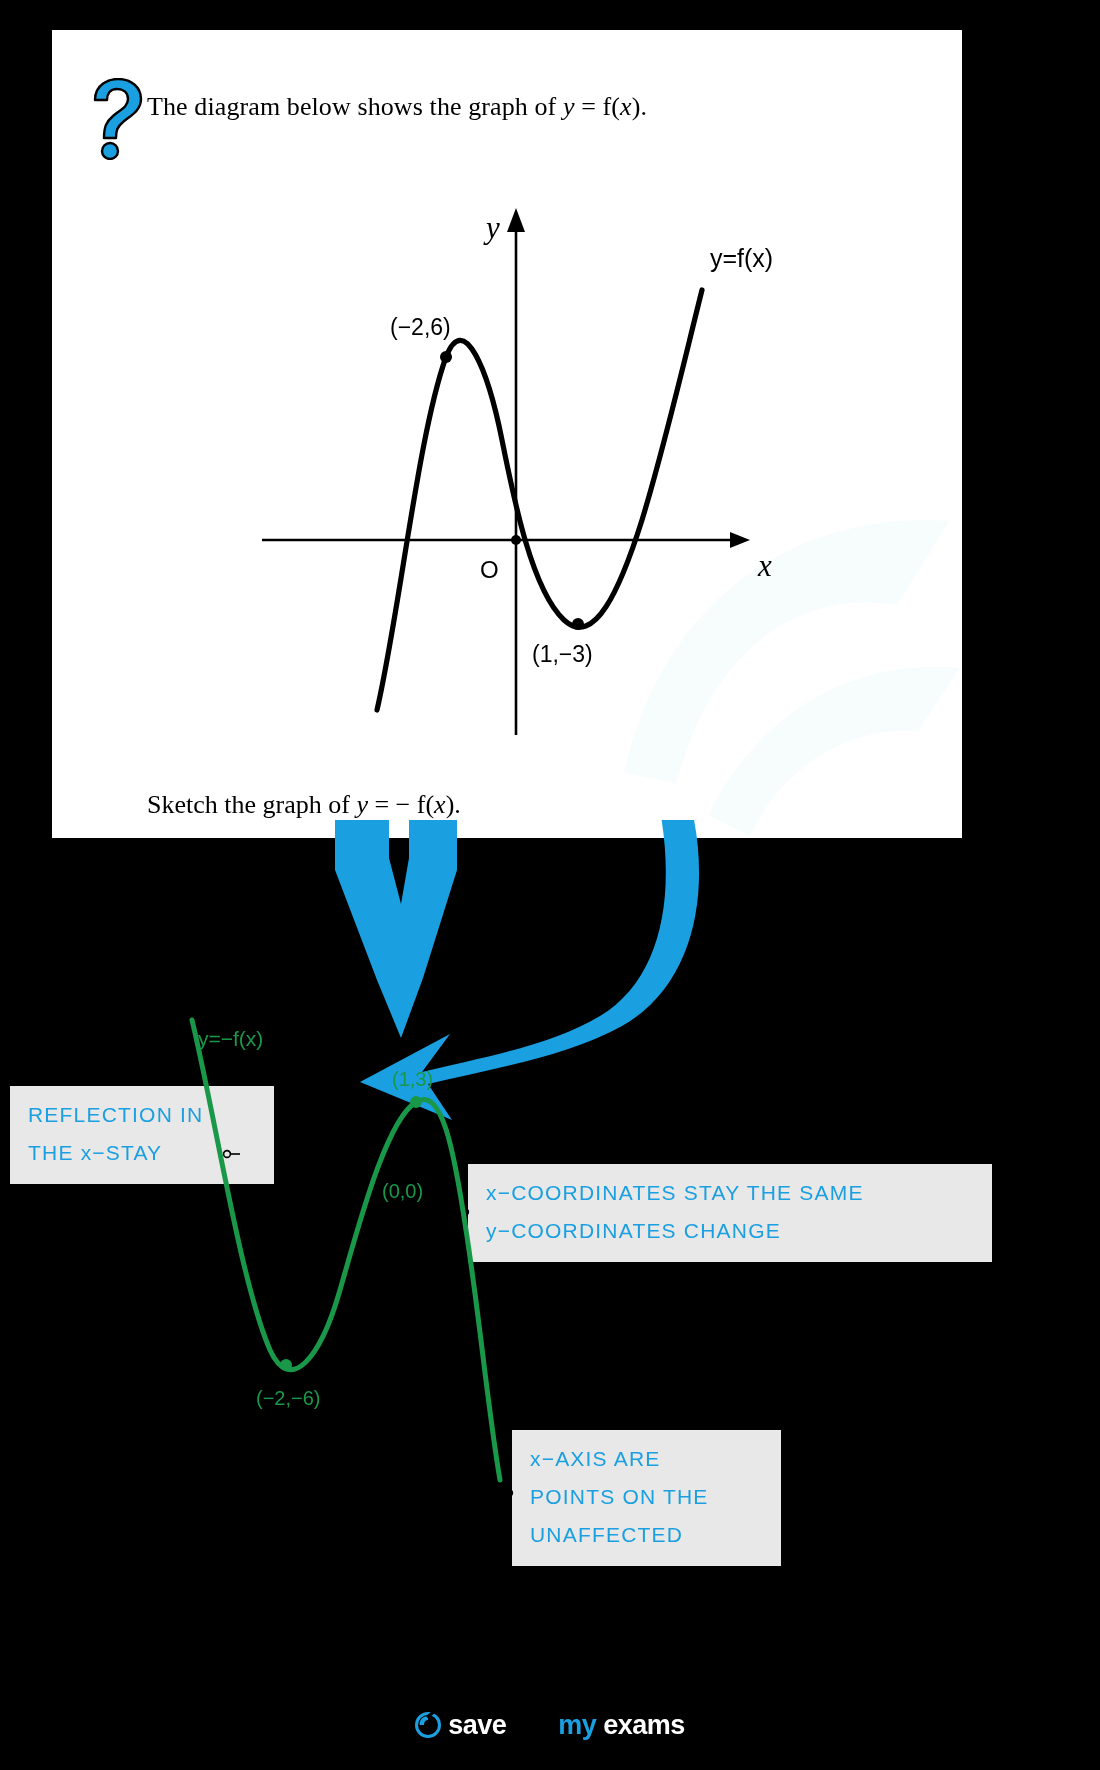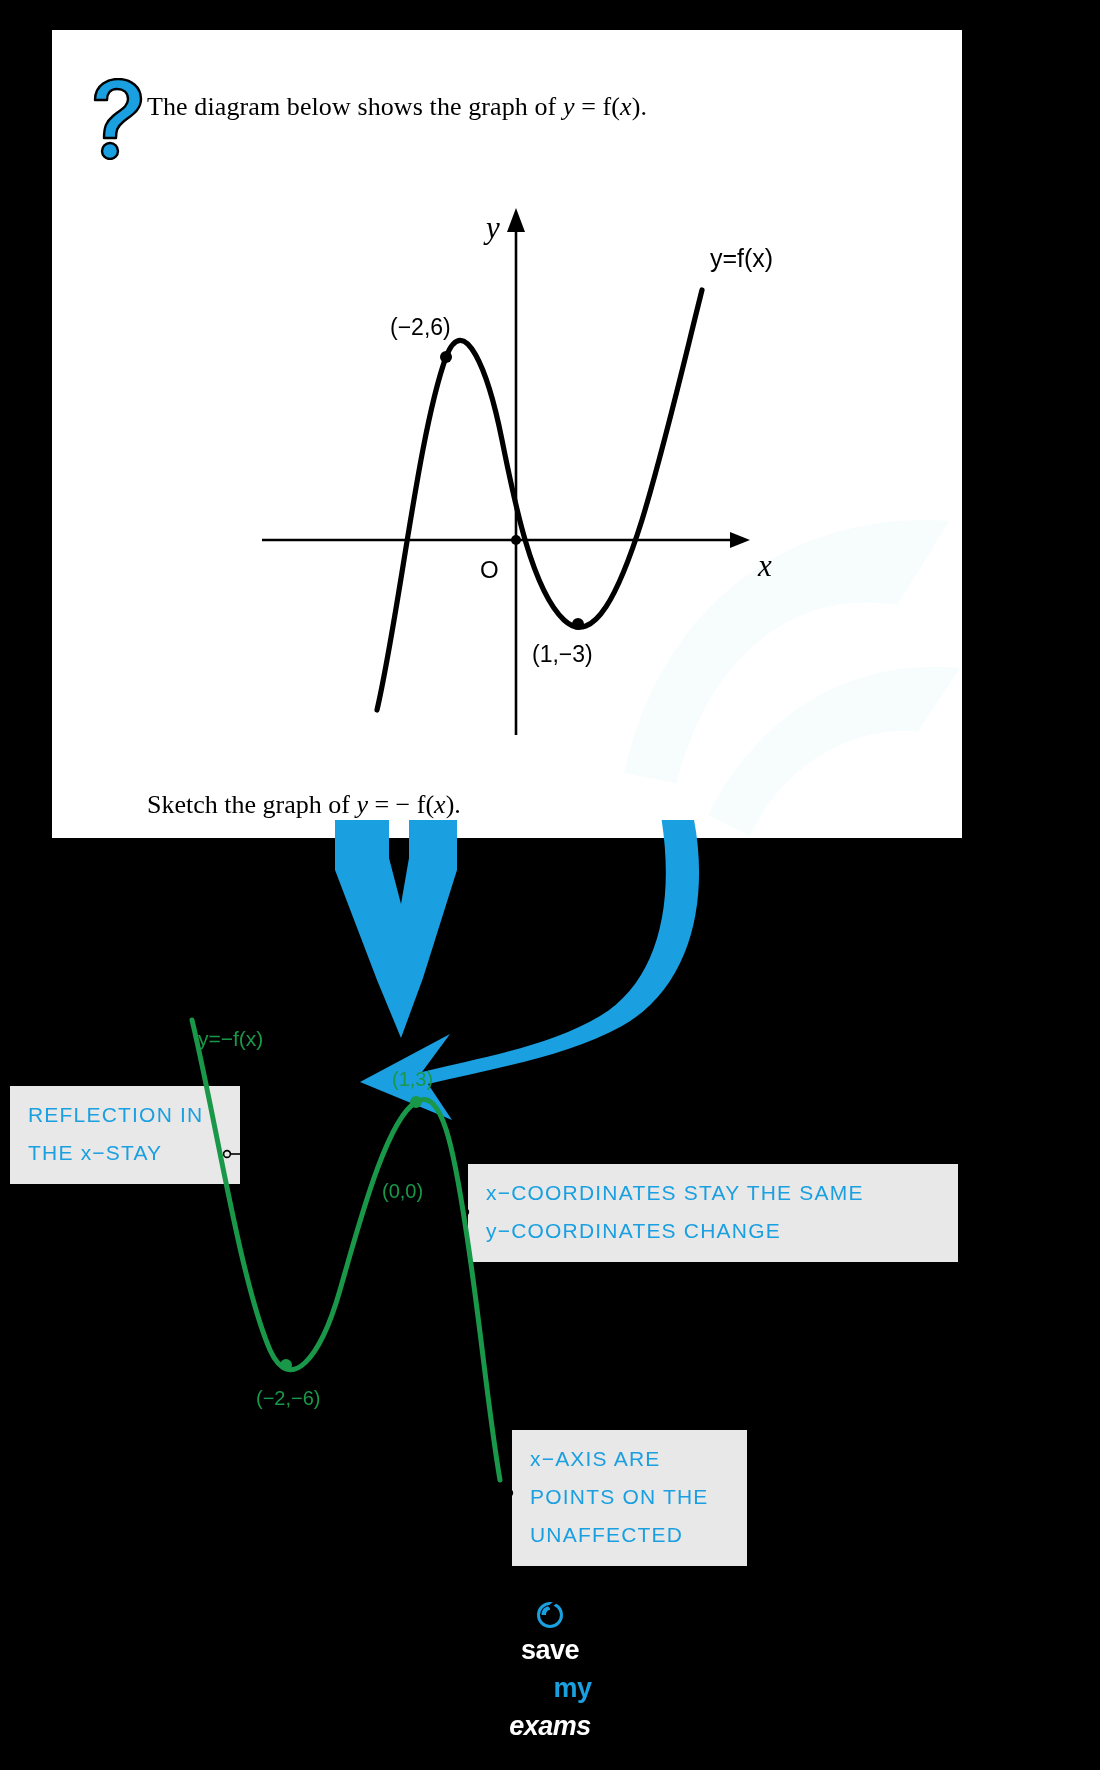--- a/index.html
+++ b/index.html
@@ -24,40 +24,40 @@
     font-family:"Liberation Serif",serif;font-size:26px;color:#000;white-space:nowrap;
   }
   .sketch-text i{font-style:italic;}
 
   #graph-svg{position:absolute;left:150px;top:160px;}
 
   
   .callout{
     position:absolute;background:#e8e8e8;color:#1a9fe0;
     font-family:"Liberation Sans",sans-serif;font-size:21px;
-    letter-spacing:1.2px;line-height:38px;padding:10px 2px 12px 18px;
+    letter-spacing:1.2px;line-height:38px;padding:10px 36px 12px 18px;
     box-shadow:2px 2px 0 rgba(0,0,0,.25);
   }
   #callout-reflection{left:10px;top:1086px;width:210px;}
   #callout-coords{left:468px;top:1164px;width:470px;}
   #callout-points{left:512px;top:1430px;width:215px;}
 
   .callout-line{white-space:nowrap;display:block;}
 
   .nub{position:absolute;width:18px;height:12px;}
 
   #green-svg{position:absolute;left:120px;top:980px;}
   #arrow-svg{position:absolute;left:300px;top:820px;}
 
   
   #footer{position:absolute;left:0;bottom:28px;width:1100px;text-align:center;}
-  #footer .logo-wrap{display:inline-flex;align-items:center;gap:7px;flex-direction:column;}
+  #footer .logo-wrap{display:inline-flex;align-items:center;gap:7px;}
   #footer .logo-save{color:#ffffff;font-size:27px;font-weight:bold;letter-spacing:-.5px;}
   #footer .logo-my{color:#1a9fe0;font-size:27px;font-weight:bold;letter-spacing:-.5px;margin-left:45px;}
-  #footer .logo-exams{color:#ffffff;font-size:27px;font-weight:bold;letter-spacing:-.5px;font-style:italic;}
+  #footer .logo-exams{color:#ffffff;font-size:27px;font-weight:bold;letter-spacing:-.5px;}
 </style>
 </head>
 <body>
 
 <div id="card">
 
   <svg id="watermark" viewBox="0 0 200 200">
     <path d="M20 150 C40 60 110 25 175 30 L150 70 C100 62 60 95 45 155 Z" fill="#f2fafd"></path>
     <path d="M60 170 C85 120 130 95 180 100 L160 130 C125 128 95 148 80 180 Z" fill="#f2fafd"></path>
   </svg>

